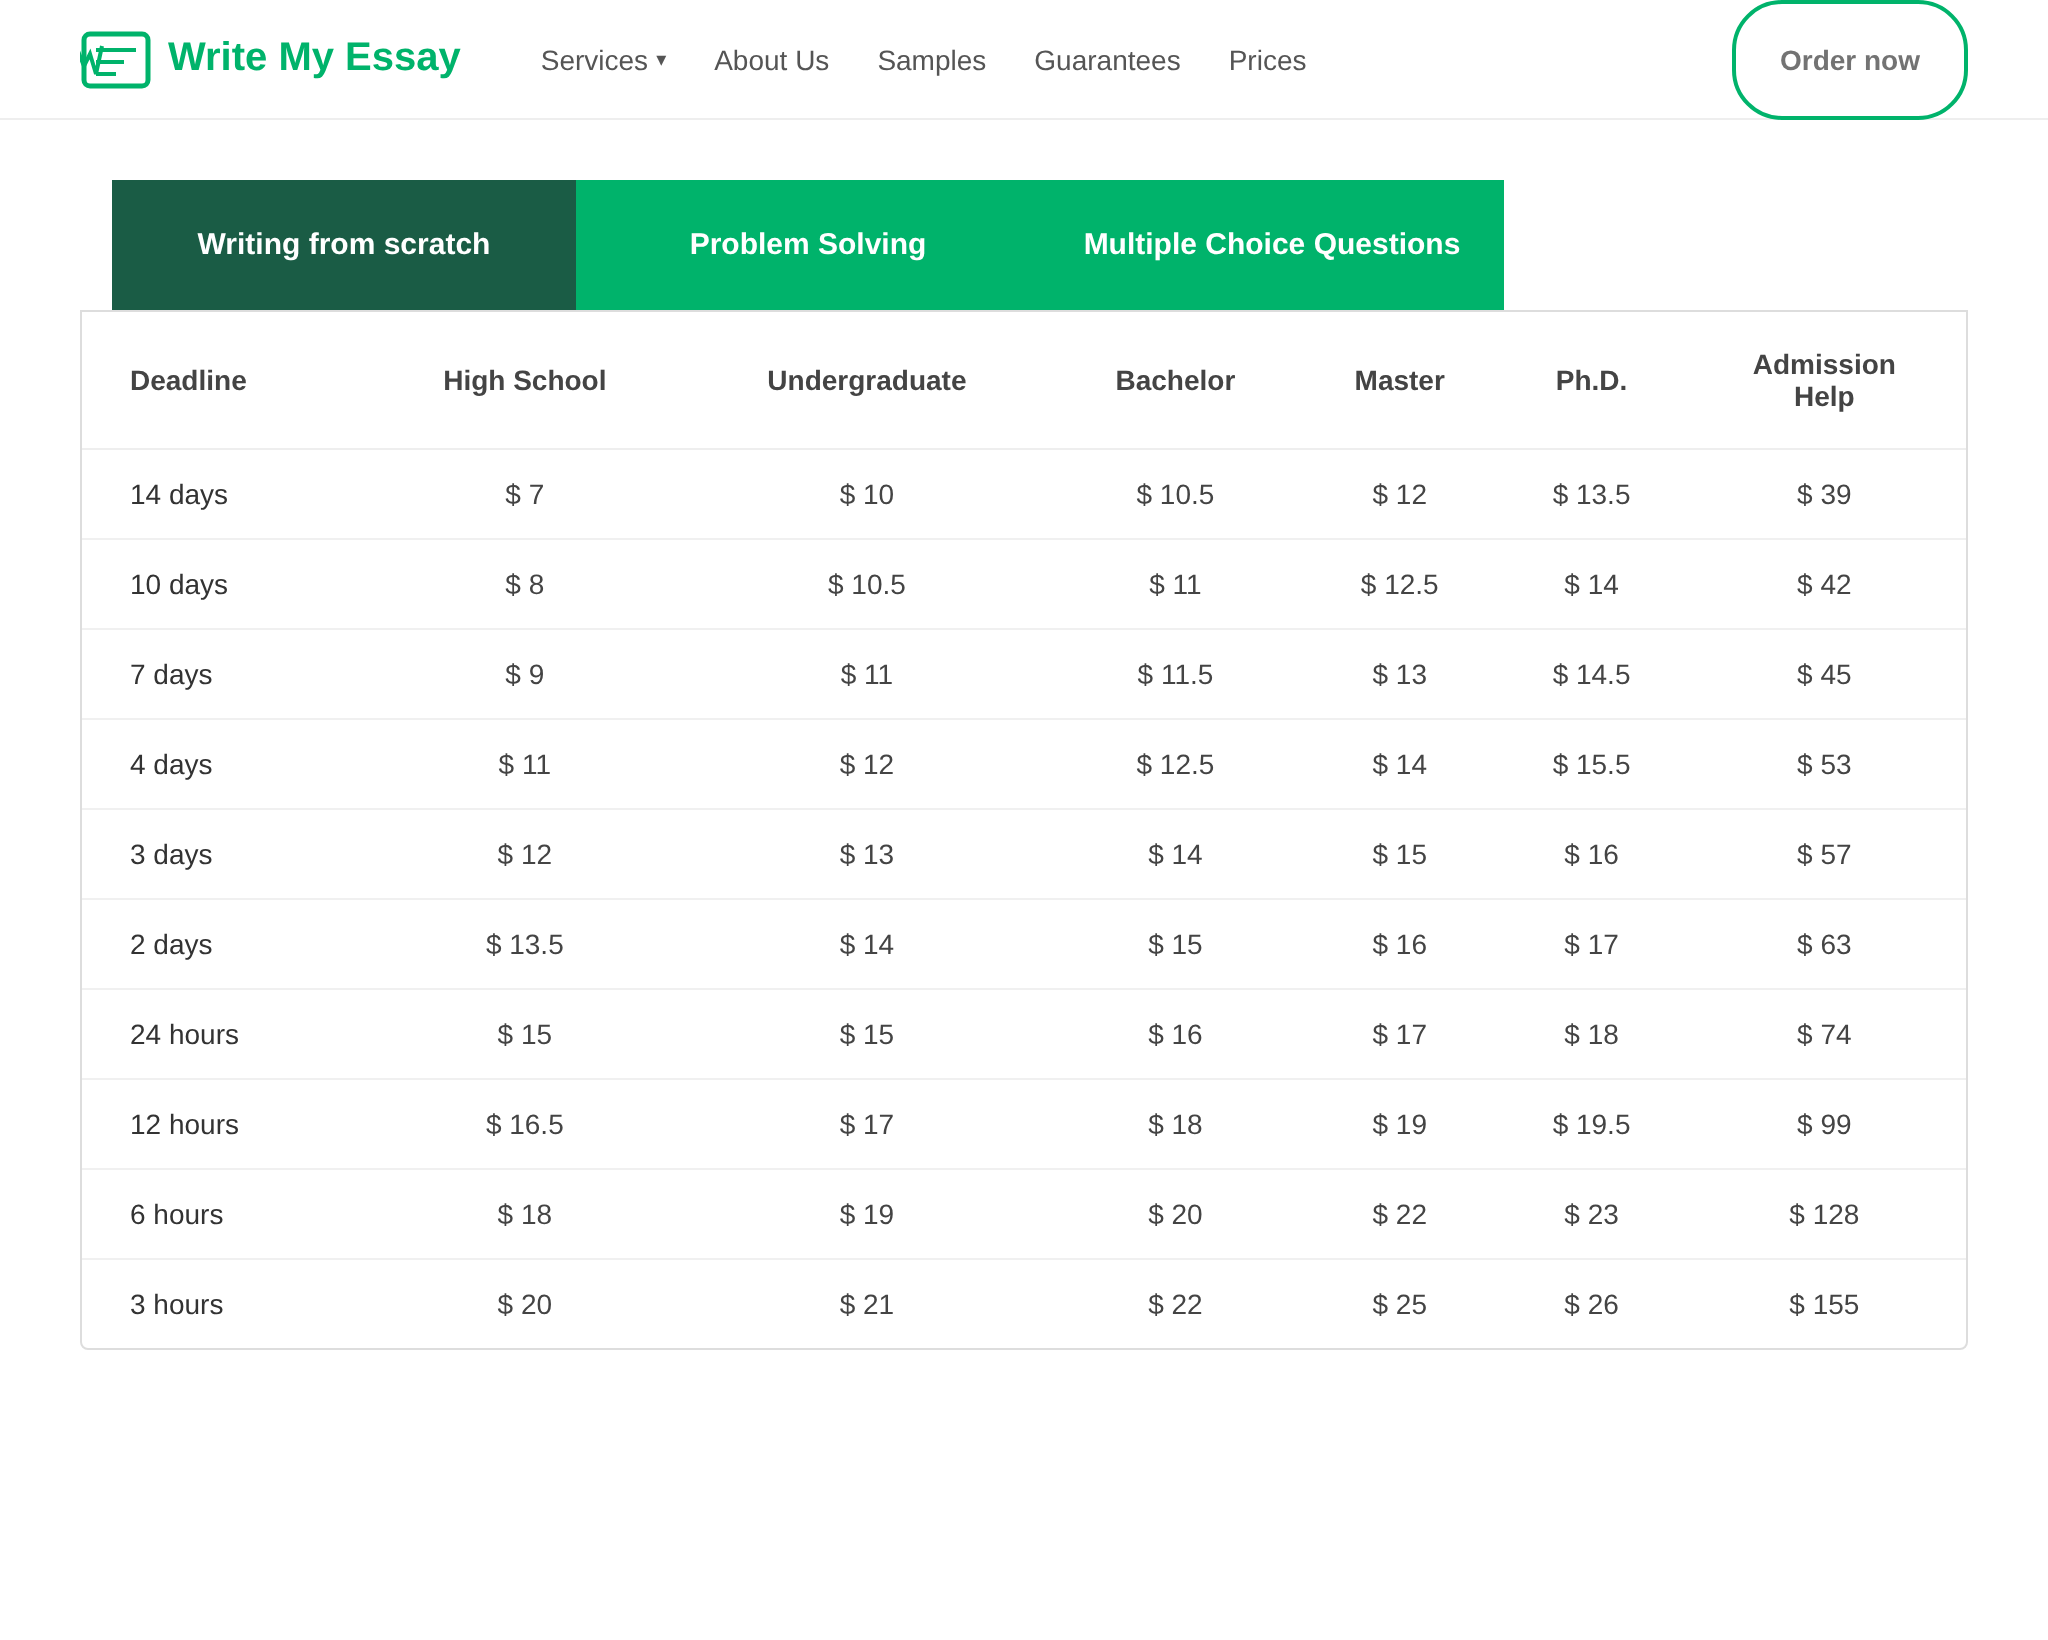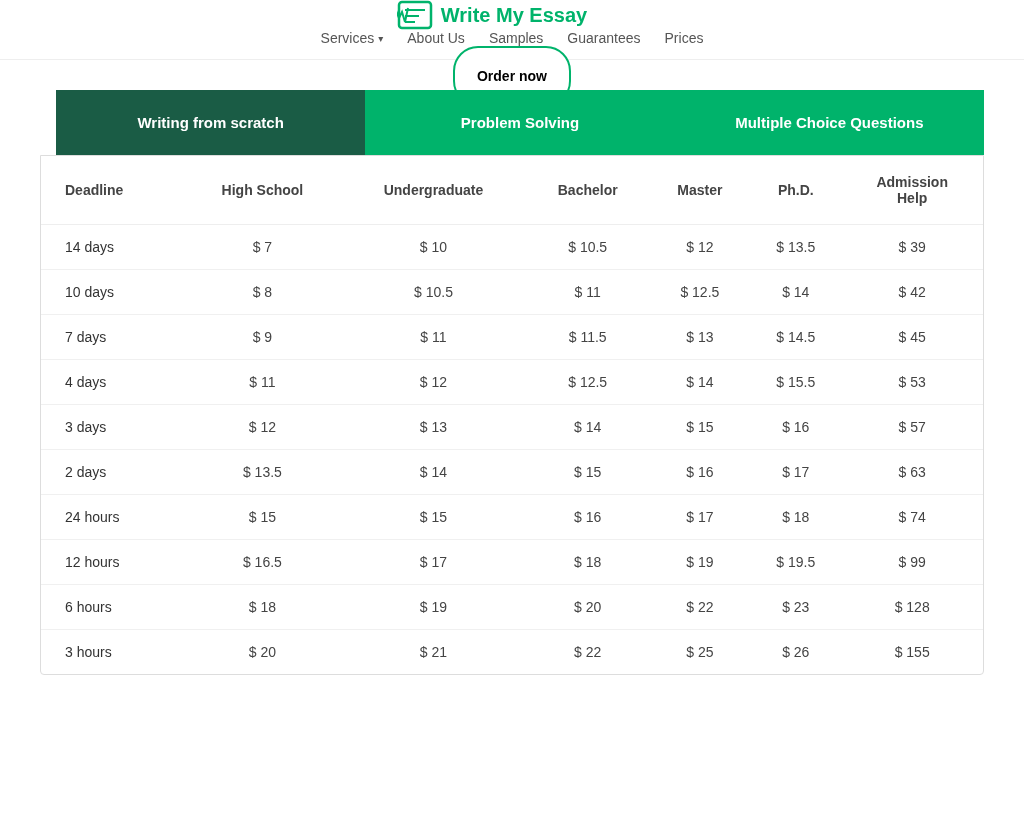--- a/index.html
+++ b/index.html
@@ -2,41 +2,40 @@
 <html><head>
   <meta charset="utf-8">
   <style>
     * { box-sizing: border-box; margin: 0; padding: 0; }
     body { font-family: Arial, sans-serif; background: #fff; color: #333; font-size: 14px; }
 
     
     nav {
       display: flex; align-items: center; padding: 0 40px; height: 60px;
       border-bottom: 1px solid #eee;
-      flex-direction: column;
     }
     .logo { display: flex; align-items: center; gap: 8px; font-weight: 700; font-size: 20px; color: #00b36b; margin-right: 40px; }
     .logo-icon { width: 36px; height: 30px; }
     .nav-links { display: flex; gap: 24px; align-items: center; flex: 1; }
     .nav-link { color: #555; text-decoration: none; font-size: 14px; cursor: pointer; }
     .nav-link-services { display: flex; align-items: center; gap: 4px; }
     .chevron { font-size: 10px; color: #555; }
     .order-btn {
-      border: 2px solid #00b36b; color: #000000; background: #fff;
+      border: 2px solid #00b36b; color: #737373; background: #fff;
       padding: 20px 22px; border-radius: 25px; font-size: 14px; font-weight: 600;
       cursor: pointer; white-space: nowrap;
     }
 
     
     main { padding: 30px 40px; }
 
     
     .tab-headers {
       display: grid;
-      grid-template-columns: repeat(3, 1fr);
+      grid-template-columns: repeat(4, 1fr);
       margin-bottom: 0;
       margin-left: 16px;
     }
     .tab-header {
       padding: 24px 16px;
       text-align: center;
       font-weight: 600;
       font-size: 15px;
       color: #fff;
       cursor: pointer;

